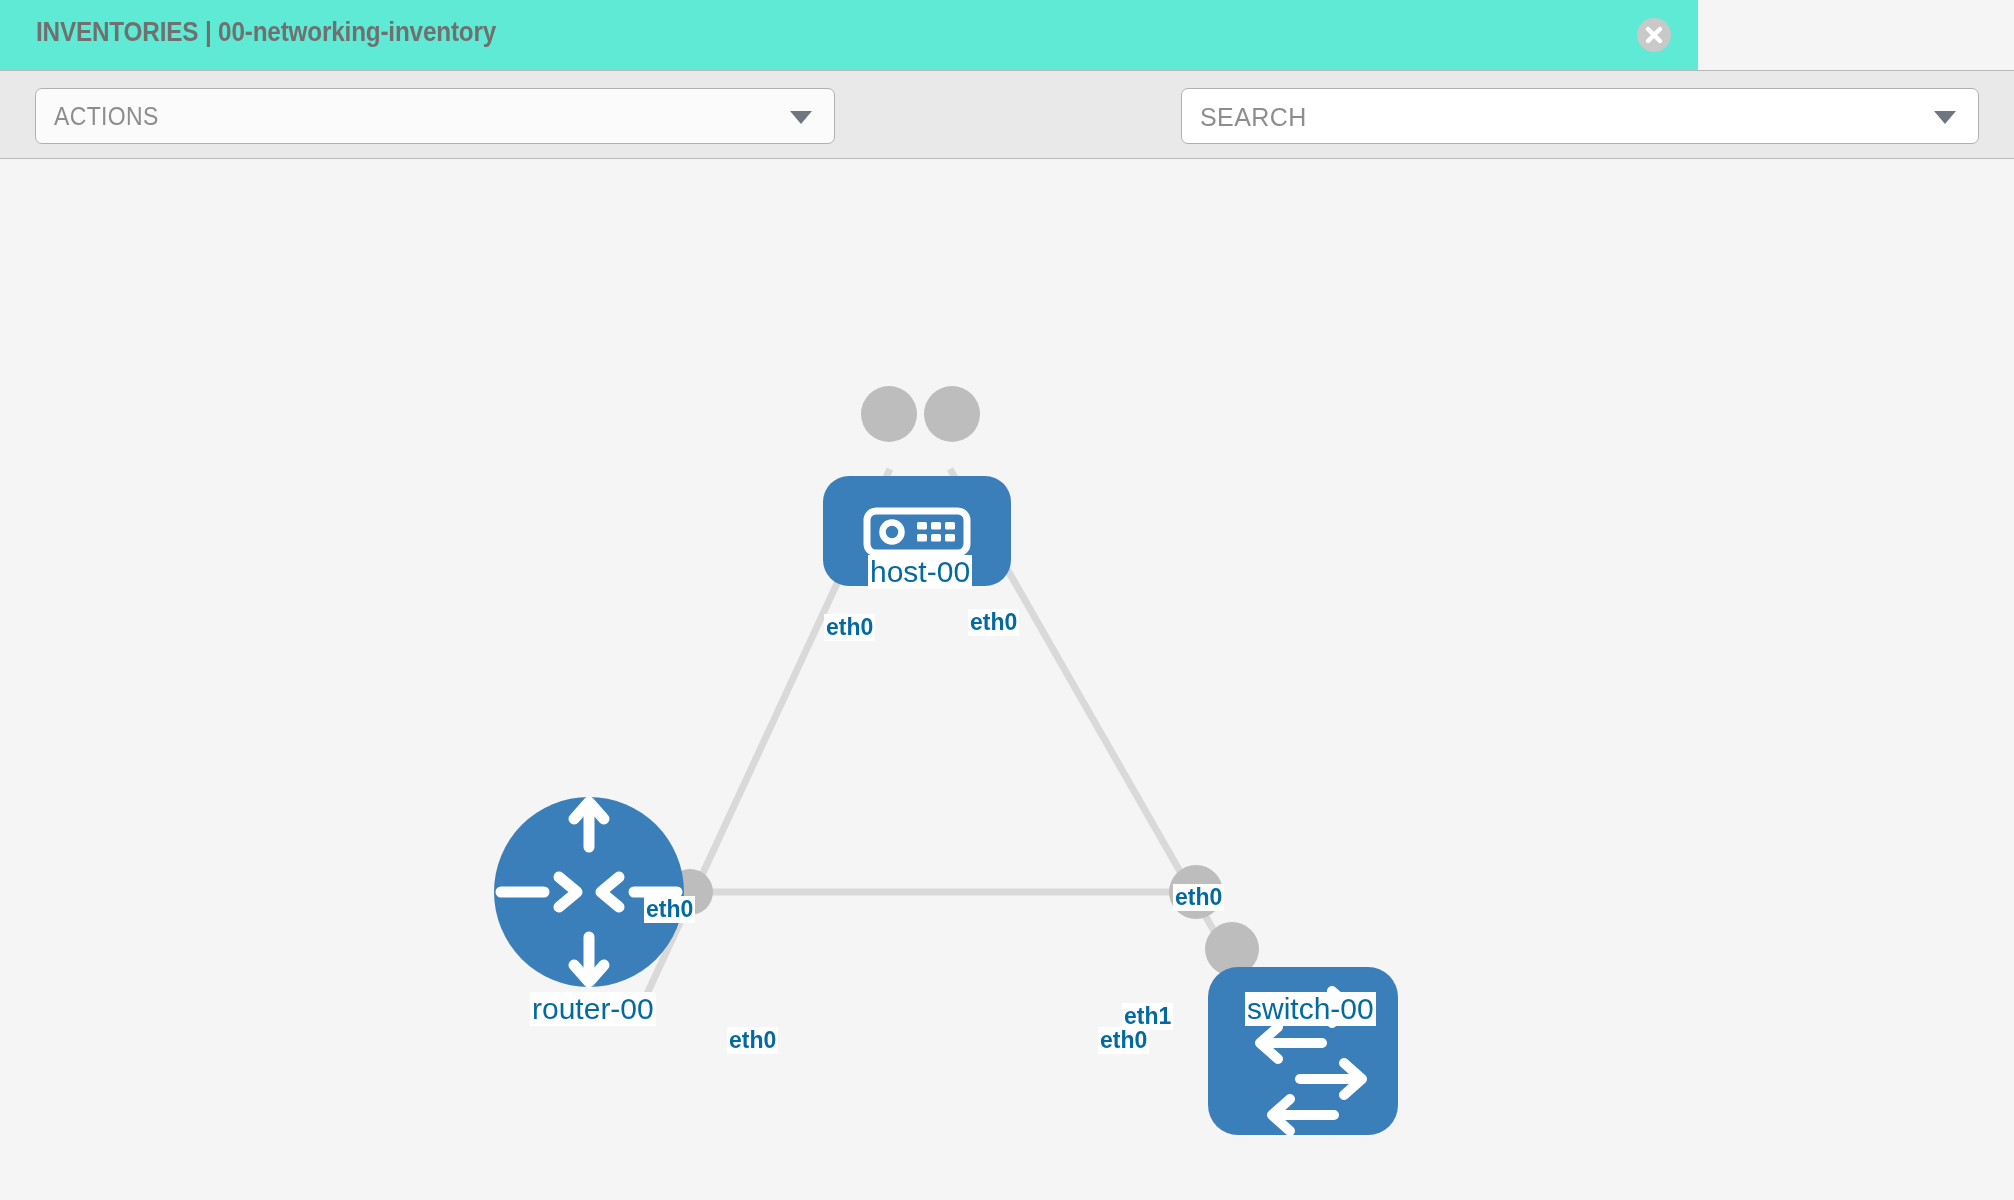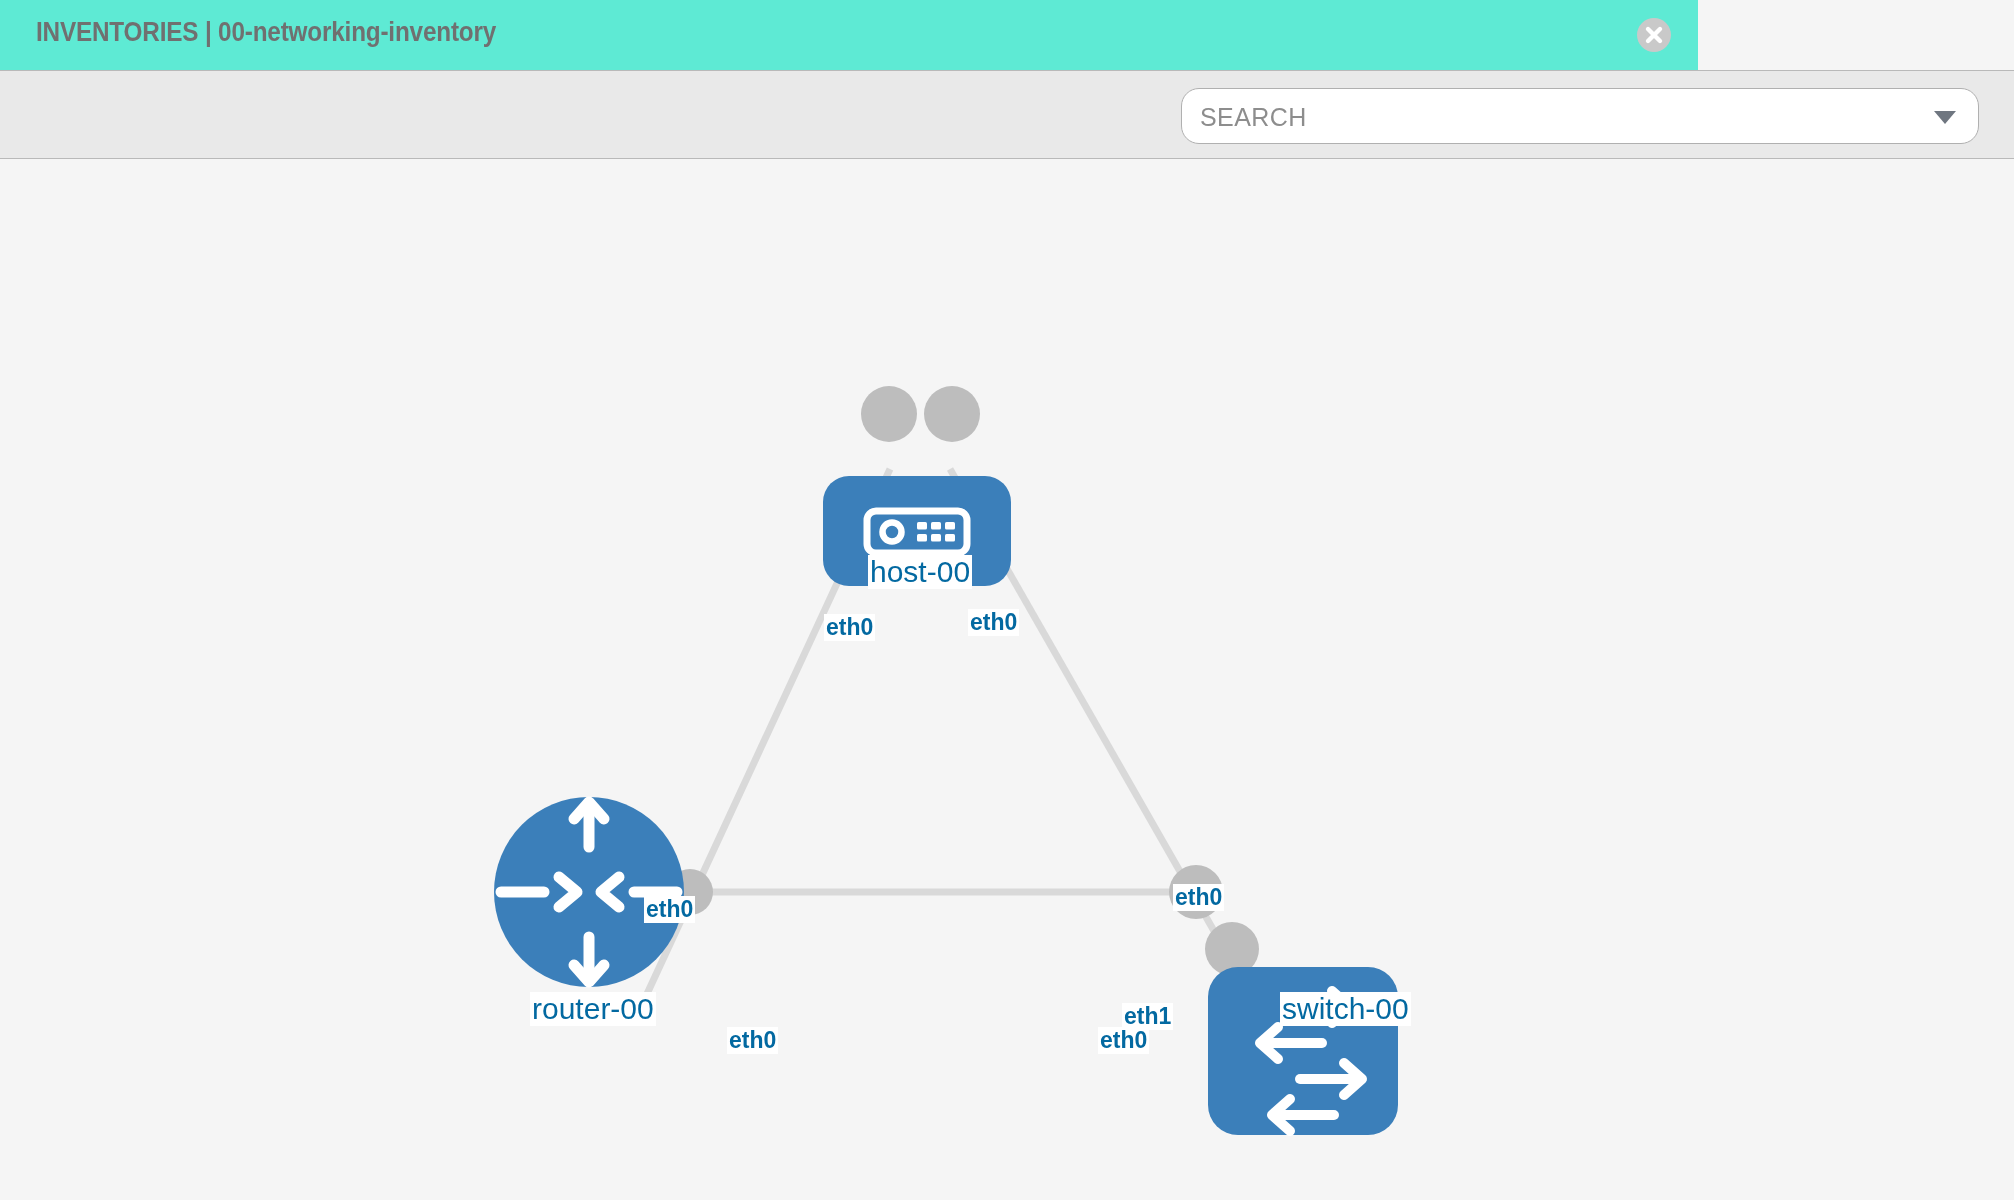--- a/index.html
+++ b/index.html
@@ -77,21 +77,21 @@
   }
   .tool-icon.wrench { left: 1039px; }
   .tool-icon.key    { left: 1110px; }
   .tool-icon svg { display: block; }
 
   .search-box {
     position: absolute; left: 1181px; top: 17px;
     width: 798px; height: 56px;
     background: #ffffff;
     border: 1px solid #b0b0b0;
-    border-radius: 18px;
+    border-radius: 7px;
     box-sizing: border-box;
   }
   .search-input {
     position: absolute; left: 16px; top: 1px;
     width: 700px; height: 52px;
     border: 0; outline: 0; background: transparent;
     font-family: "Liberation Sans", sans-serif;
     font-size: 25px;
     color: #8d8d8d;
   }
@@ -131,20 +131,24 @@
     <div class="close-btn">
       <svg width="34" height="34" viewBox="0 0 34 34">
         <circle cx="17" cy="17" r="17" fill="#c9c9c9"></circle>
         <path d="M11 11 L23 23 M23 11 L11 23" stroke="#ffffff" stroke-width="4.4" stroke-linecap="round"></path>
       </svg>
     </div>
   </div>
 
   <div class="toolbar">
 
+    <div class="actions-select">
+      <div class="actions-label">ACTIONS</div>
+      <div class="caret"></div>
+    </div>
 
     <div class="tool-icon wrench">
       <svg width="46" height="46" viewBox="0 0 46 46">
         <path d="M31.5 6.5 a12.4 12.4 0 0 0 -12.1 15.3 L7.6 33.5 a3.6 3.6 0 0 0 0 5.1 l1.0 1.0 a3.6 3.6 0 0 0 5.1 0 L25.4 27.9 a12.4 12.4 0 0 0 15.3 -12.1 a12.4 12.4 0 0 0 -0.7 -4.1 l-6.6 6.6 l-5.6 -1.0 l-1.0 -5.6 l6.6 -6.6 a12.4 12.4 0 0 0 -1.9 -0.6 z" fill="#7e848e"></path>
         <circle cx="11.3" cy="36.2" r="2.2" fill="#f0f0f0"></circle>
       </svg>
     </div>
 
     <div class="tool-icon key">
       <svg width="46" height="46" viewBox="0 0 46 46">
@@ -221,21 +225,21 @@
           <path d="M1300 920 L1360 920"></path>
           <path d="M1344 904 L1362 920 L1344 936"></path>
           <path d="M1334 956 L1274 956"></path>
           <path d="M1290 940 L1272 956 L1290 972"></path>
         </g>
       </g>
     </svg>
 
     <div class="nd-label big" style="left:868px; top:396px;">host-00</div>
     <div class="nd-label big" style="left:530px; top:833px;">router-00</div>
-    <div class="nd-label big" style="left:1245px; top:833px;margin-left:35px;">switch-00</div>
+    <div class="nd-label big" style="left:1245px; top:833px;">switch-00</div>
 
     <div class="nd-label small" style="left:824px; top:455px;">eth0</div>
     <div class="nd-label small" style="left:968px; top:450px;">eth0</div>
     <div class="nd-label small" style="left:644px; top:737px;">eth0</div>
     <div class="nd-label small" style="left:1173px; top:725px;">eth0</div>
     <div class="nd-label small" style="left:727px; top:868px;">eth0</div>
     <div class="nd-label small" style="left:1098px; top:868px;">eth0</div>
     <div class="nd-label small" style="left:1122px; top:844px;">eth1</div>
 
   </div>

